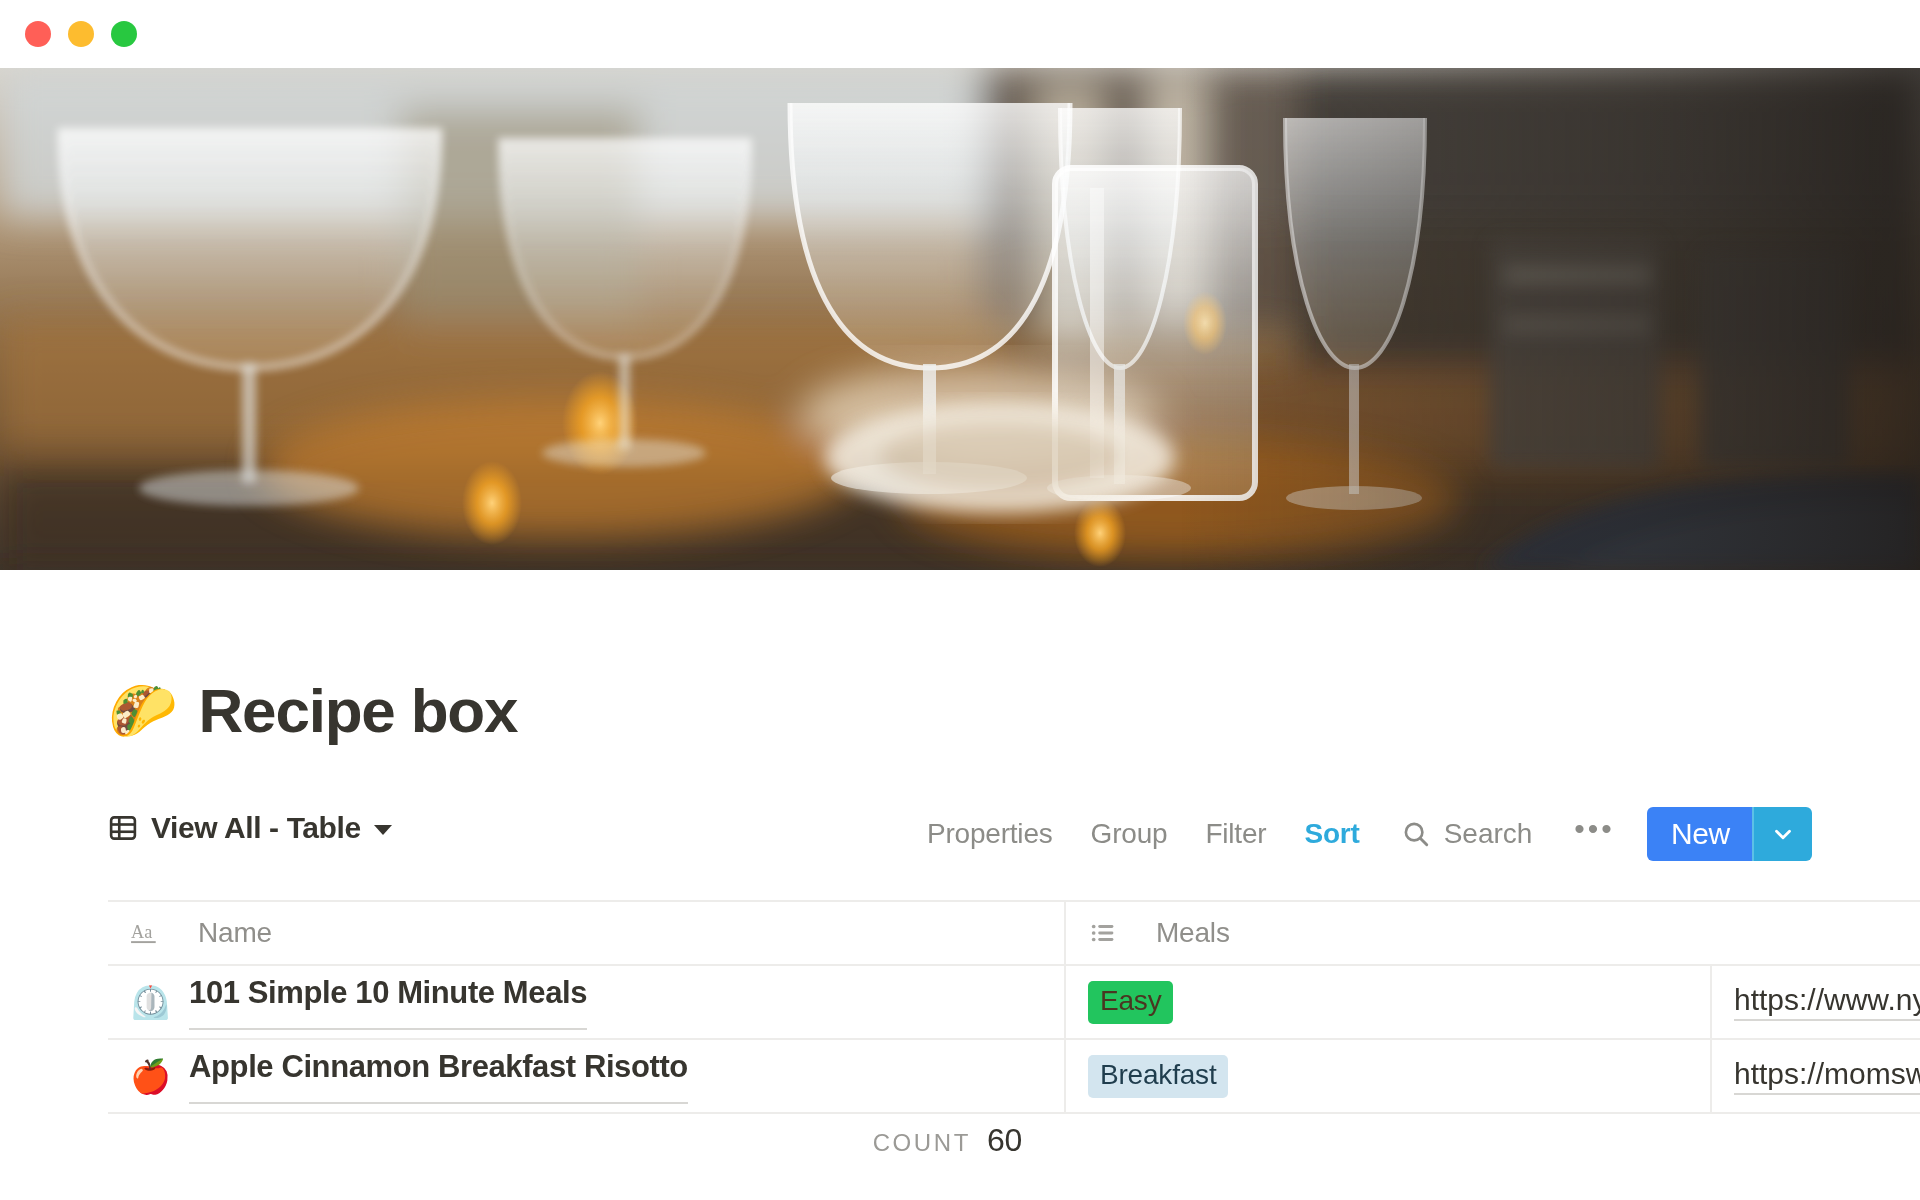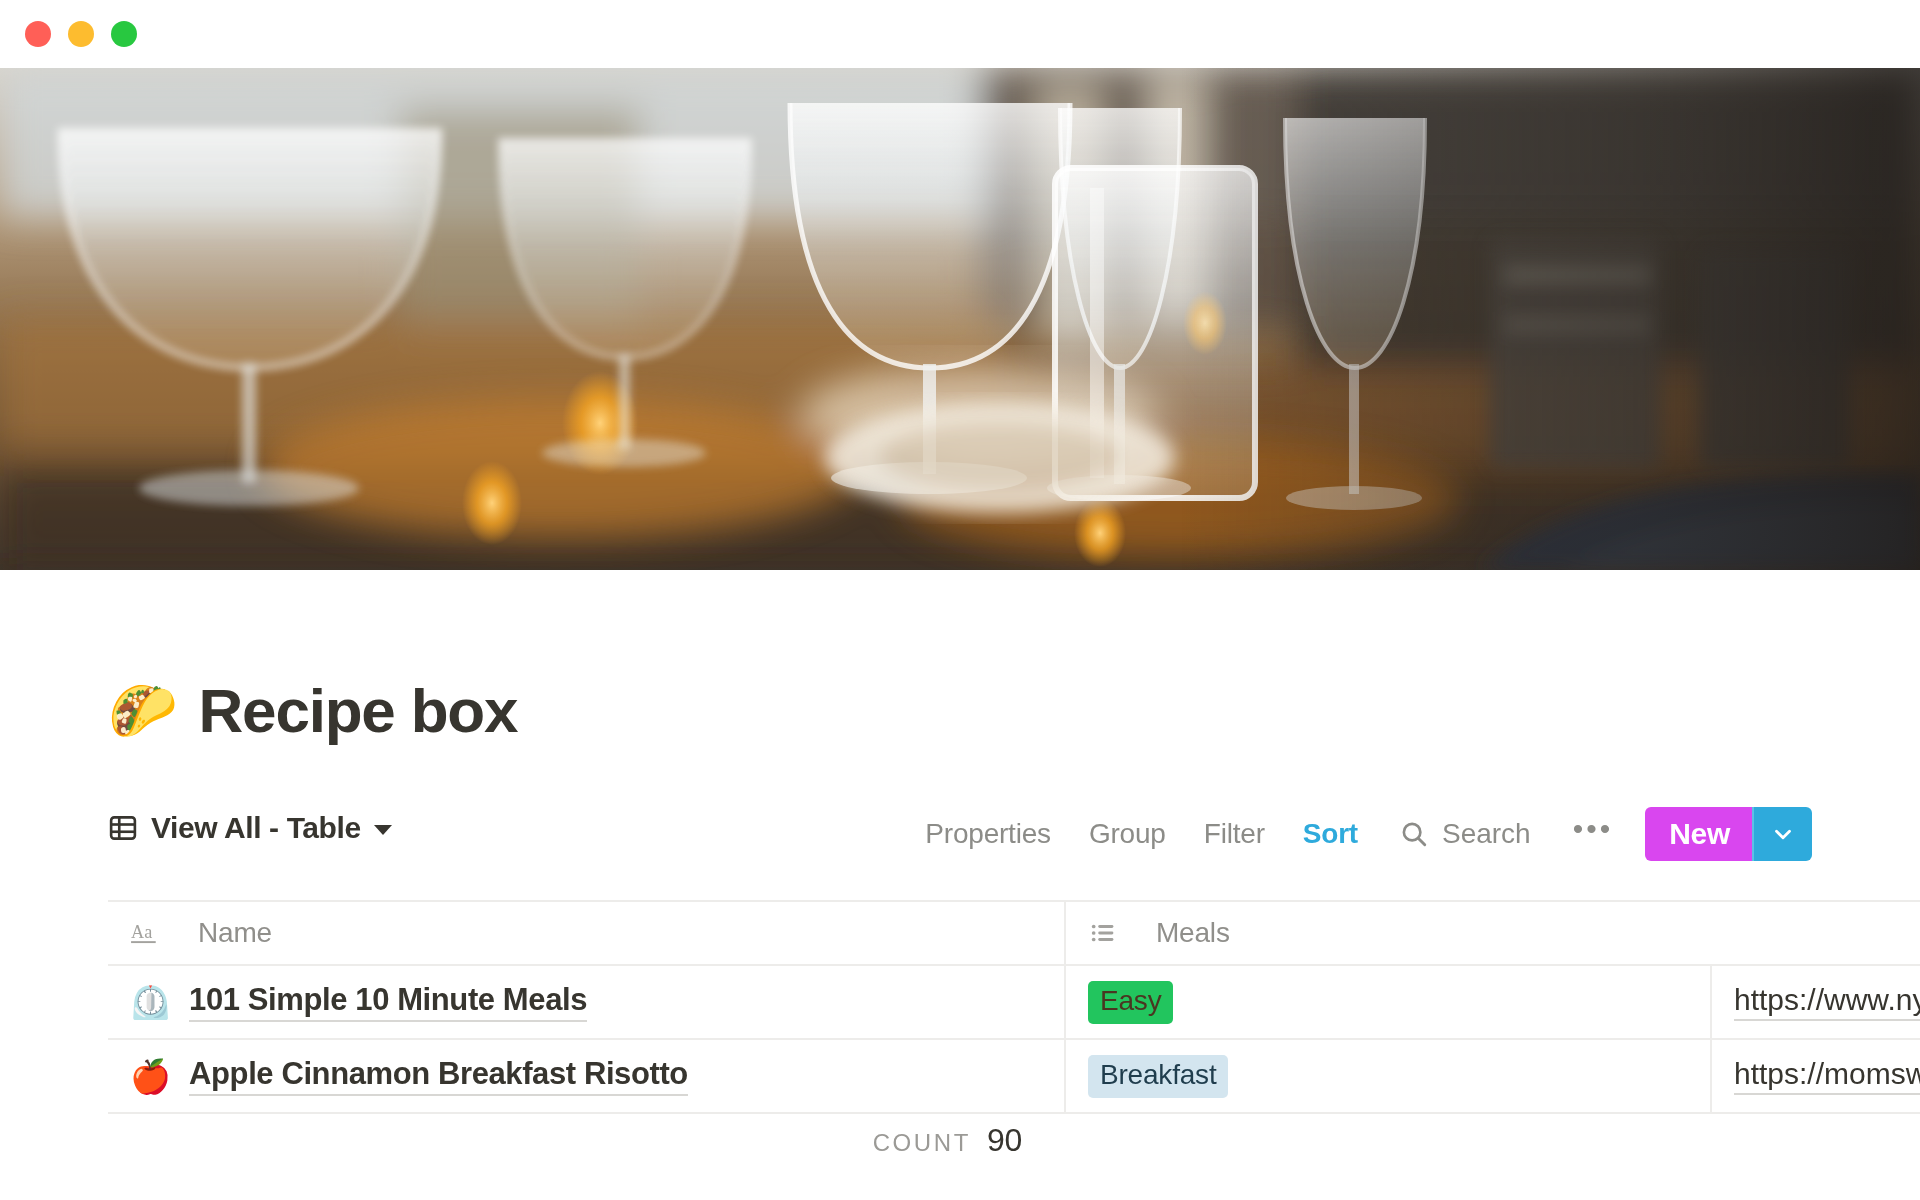--- a/index.html
+++ b/index.html
@@ -85,22 +85,22 @@
   .tb-search .txt { font-size: 28px; color: #8C8C88; }
   .tb-dots {
     font-size: 30px; color: #8C8C88; letter-spacing: 3px;
     padding: 0 24px 10px 24px; cursor: pointer; line-height: 1;
   }
   .new-wrap {
     display: flex; align-items: stretch; height: 54px;
     border-radius: 6px; overflow: hidden; margin-left: 8px;
   }
   .new-btn {
-    background: #d946ef; color: #ffffff;
-    font-size: 30px; font-weight: bold; letter-spacing: -0.3px;
+    background: #3b82f6; color: #ffffff;
+    font-size: 30px; font-weight: normal; letter-spacing: -0.3px;
     display: flex; align-items: center; padding: 0 22px 0 24px;
     cursor: pointer;
   }
   .new-caret {
     background: #2EAADC; width: 60px;
     display: flex; align-items: center; justify-content: center;
     border-left: 2px solid #5cc0e6; cursor: pointer;
   }
 
   
@@ -121,21 +121,21 @@
     padding-left: 22px; cursor: pointer;
   }
   .hcell .htxt { font-size: 28px; color: #908F8B; letter-spacing: -0.2px; margin-left: 24px; }
 
   .dcell { height: 72px; display: flex; align-items: center; padding-left: 22px; }
   .dcell.name { gap: 18px; }
   .row-emoji { font-size: 33px; line-height: 1; }
   .row-title {
     font-size: 31px; font-weight: bold; color: #37352F;
     letter-spacing: -0.4px; white-space: nowrap;
-    border-bottom: 2px solid #D8D7D4; padding-bottom: 2px;
+    border-bottom: 2px solid #D8D7D4; padding-bottom: 17px;
     cursor: pointer;
   }
   .pill {
     font-size: 28px; border-radius: 5px; padding: 4px 12px 7px 12px;
     letter-spacing: -0.2px; white-space: nowrap;
   }
   .pill.easy      { background: #22c55e; color: #4A3621; }
   .pill.breakfast { background: #D3E5EF; color: #1F3D4D; }
   .linktxt {
     font-size: 30px; color: #37352F; white-space: nowrap;
@@ -397,16 +397,16 @@
         <div class="dcell">
           <span class="linktxt">https://momsw</span>
         </div>
       </div>
     </div>
 
   </div>
 
   <div class="countbar">
     <span class="count-lbl">Count</span>
-    <span class="count-val">90</span>
+    <span class="count-val">60</span>
   </div>
 
 </div>
 
 </body></html>

